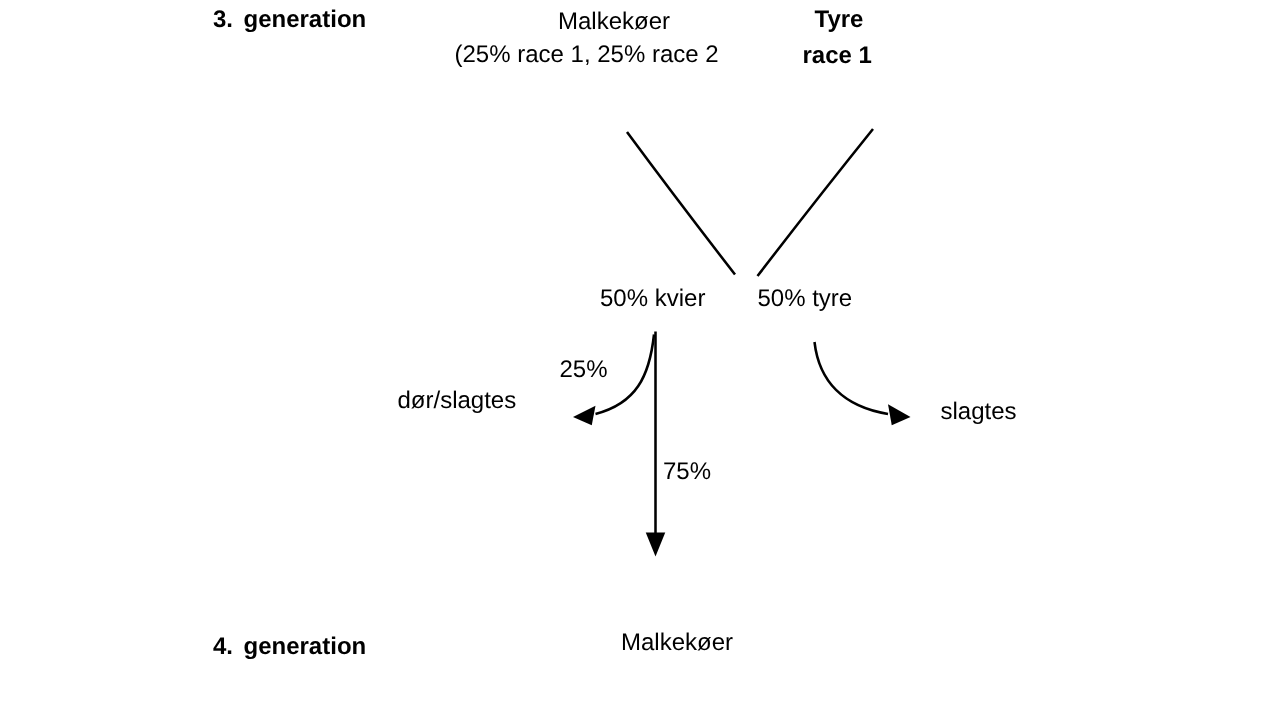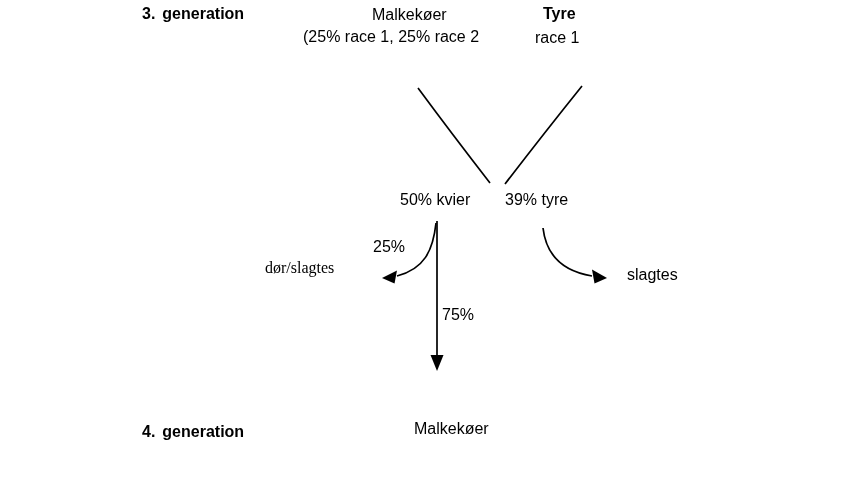--- a/index.html
+++ b/index.html
@@ -29,25 +29,25 @@
   }
   svg.lines path { stroke: var(--ink); stroke-width: 1.7; fill: none; }
   svg.lines polygon { fill: var(--ink); stroke: none; }
 
   
   #gen3        { left: 142px; top: 4px;   }
   #dam-title   { left: 372px; top: 5px;   }
   #dam-comp1   { left: 303px; top: 27px;  }
   #dam-comp2   { left: 372px; top: 48px;  }
   #sire-title  { left: 543px; top: 4px; font-weight: bold;   }
-  #sire-sub    { left: 535px; top: 28px;  }
+  #sire-sub    { left: 535px; top: 28px; font-weight: bold;  }
   #off-heifers { left: 400px; top: 190px; }
   #off-bulls   { left: 505px; top: 190px; }
   #pct-left    { left: 373px; top: 237px; }
-  #lbl-left    { left: 265px; top: 258px; font-family: Liberation Serif, serif; }
+  #lbl-left    { left: 265px; top: 258px; }
   #lbl-right   { left: 627px; top: 265px; text-align: right; }
   #pct-down    { left: 442px; top: 305px; }
   #gen4        { left: 142px; top: 422px; }
   #res-title   { left: 414px; top: 419px; }
   #res-comp    { left: 313px; top: 447px; }
 </style>
 </head>
 <body>
 
 <div class="canvas">
@@ -73,21 +73,21 @@
     <span>generation</span>
   </div>
 
   <div id="dam-title" class="txt">Malkekøer</div>
   <div id="dam-comp1" class="txt">(25% race 1, 25% race 2</div>
 
   <div id="sire-title" class="txt">Tyre</div>
   <div id="sire-sub" class="txt">race 1</div>
 
   <div id="off-heifers" class="txt">50% kvier</div>
-  <div id="off-bulls" class="txt">39% tyre</div>
+  <div id="off-bulls" class="txt">50% tyre</div>
 
   <div id="pct-left" class="txt">25%</div>
   <div id="lbl-left" class="txt">dør/slagtes</div>
   <div id="lbl-right" class="txt">slagtes</div>
   <div id="pct-down" class="txt">75%</div>
 
   <div id="gen4" class="txt bold gen-label">
     <span>4.</span>
     <span>generation</span>
   </div>

